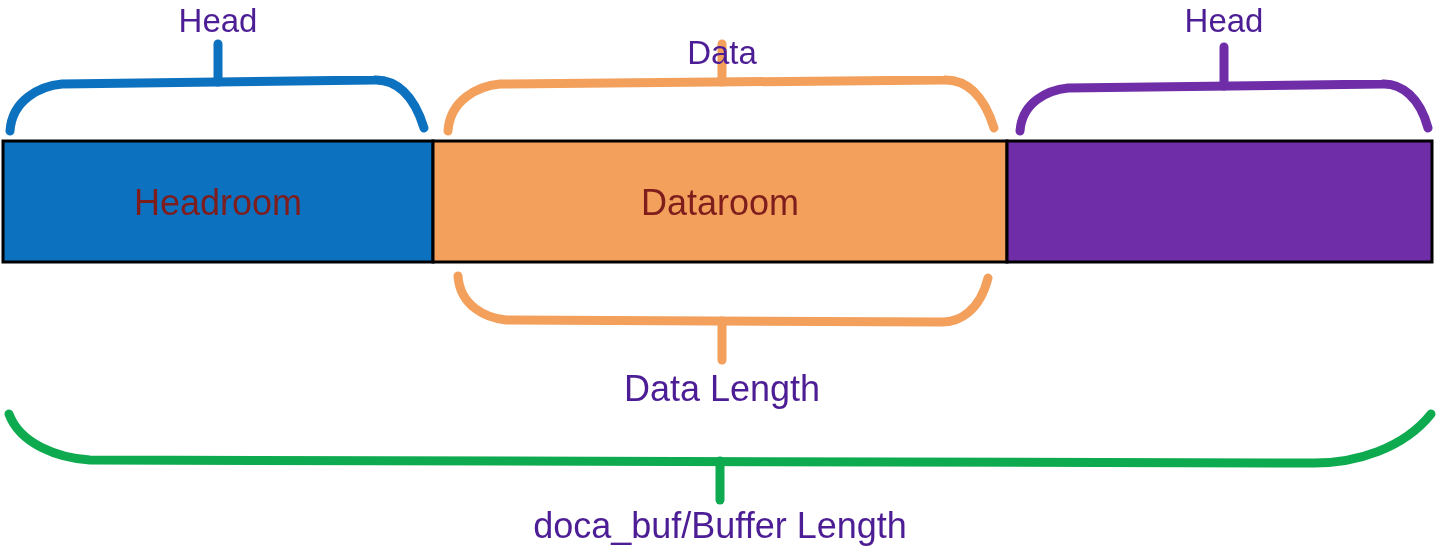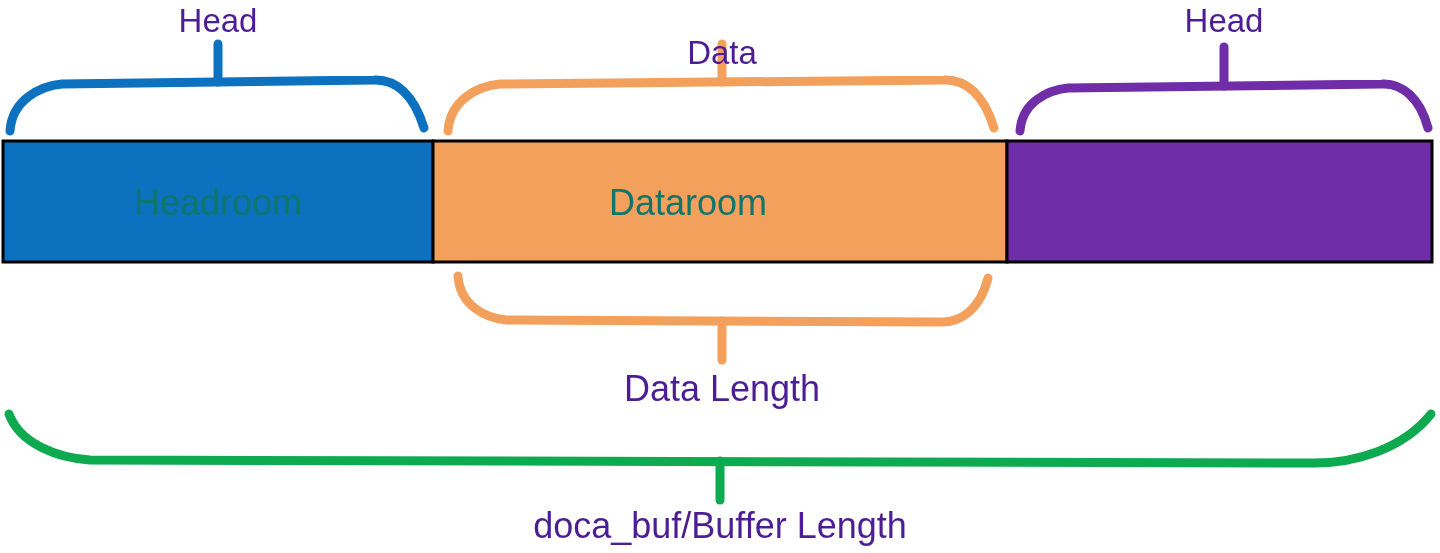--- a/index.html
+++ b/index.html
@@ -30,21 +30,21 @@
     color: #4c1d95;
     font-weight: 400;
     line-height: 1;
   }
   .bracket-label {
     font-size: 33px;
     transform: translateX(-50%);
   }
   .seg-label {
     font-size: 36px;
-    color: #0f766e;
+    color: #7f1d1d;
     transform: translate(-50%, -50%);
   }
   .bottom-label {
     font-size: 36px;
     transform: translateX(-50%);
   }
 </style>
 </head>
 <body>
 
@@ -85,20 +85,20 @@
   </svg>
 
   <div class="label bracket-label" style="left:218px; top:4px;">Head</div>
 
   <div class="label bracket-label" style="left:722px; top:4px;margin-top:32px;">Data</div>
 
   <div class="label bracket-label" style="left:1224px; top:4px;">Head</div>
 
   <div class="label seg-label" style="left:218px; top:203px;">Headroom</div>
 
-  <div class="label seg-label" style="left:688px; top:203px;">Dataroom</div>
+  <div class="label seg-label" style="left:720px; top:203px;">Dataroom</div>
 
 
   <div class="label bottom-label" style="left:722px; top:371px;">Data Length</div>
 
   <div class="label bottom-label" style="left:720px; top:508px;">doca_buf/Buffer Length</div>
 
 </div>
 
 </body></html>

